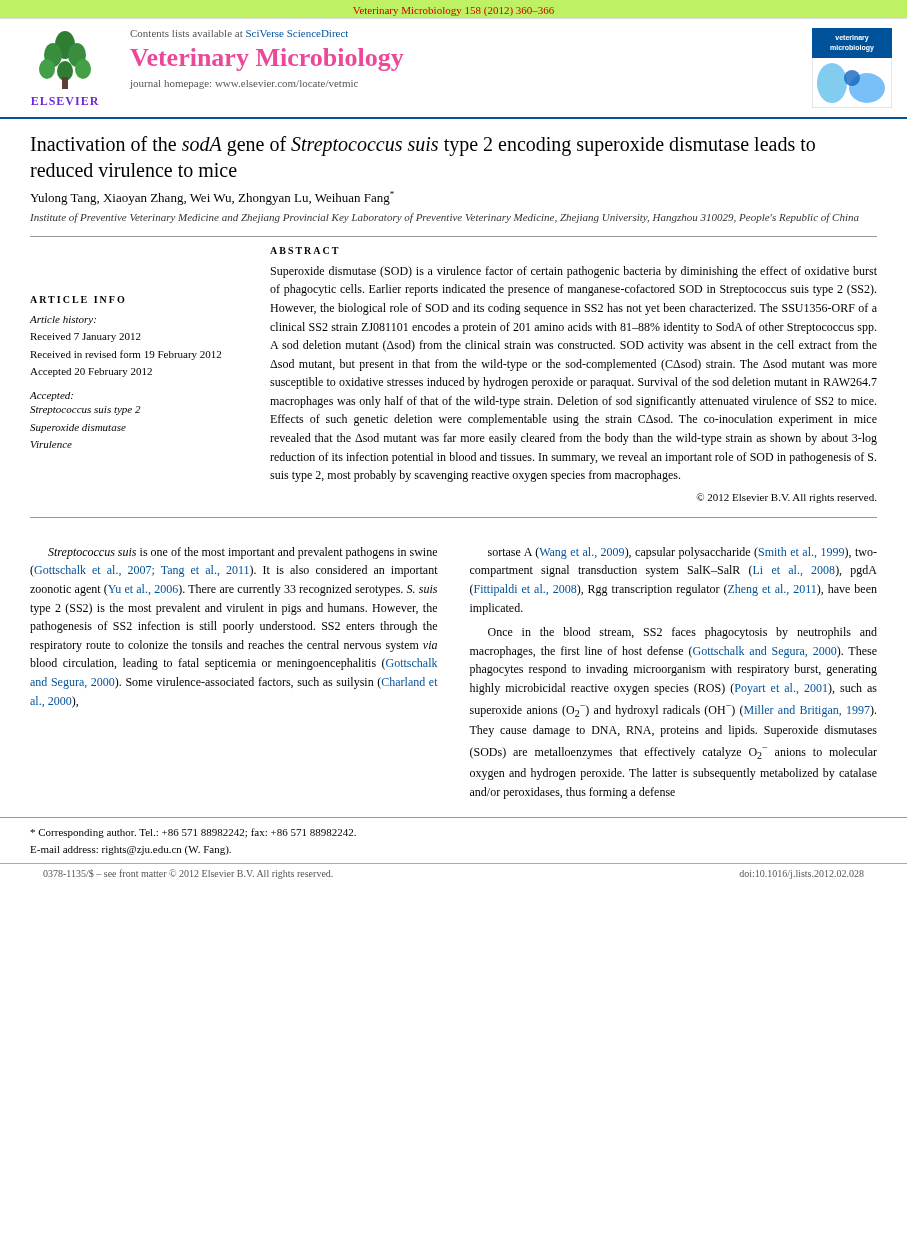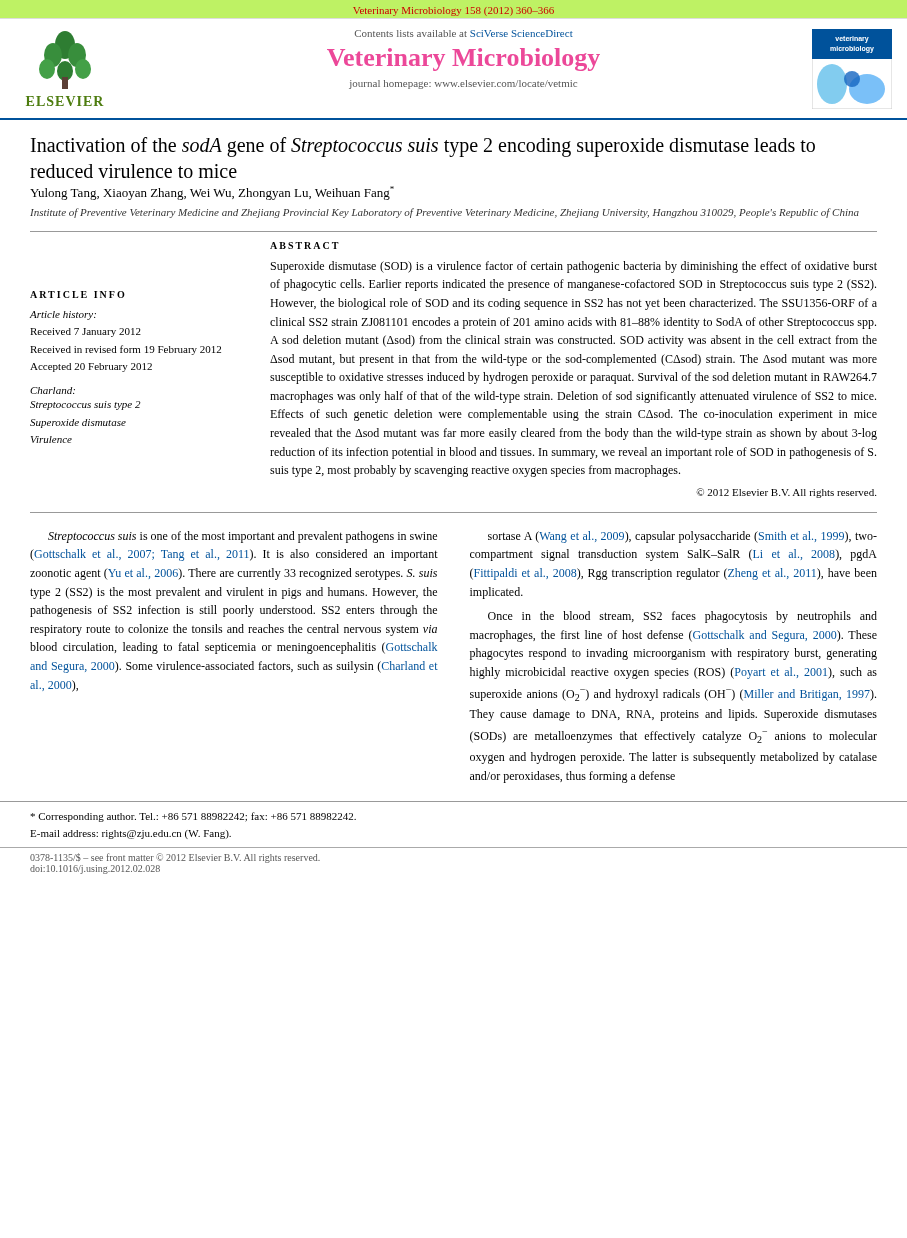--- a/index.html
+++ b/index.html
@@ -30,29 +30,28 @@
       display: flex;
       flex-direction: column;
       align-items: center;
       justify-content: center;
     }
     .elsevier-tree {
       width: 65px;
       height: 65px;
     }
     .elsevier-text {
-      font-size: 14px;
+      font-size: 12px;
       font-weight: bold;
-      color: #4d7c0f;
+      color: #6d28d9;
       letter-spacing: 1px;
       margin-top: 2px;
     }
     .header-center {
       flex: 1;
-      text-align: center;
       padding: 0 10px;
     }
     .contents-line {
       font-size: 11px;
       color: #555;
       margin-bottom: 4px;
     }
     .contents-line a { color: #00529b; text-decoration: none; }
     .journal-title {
       font-size: 26px;
@@ -75,21 +74,21 @@
       width: 80px;
       height: 80px;
     }
     .article-main {
       padding: 12px 30px 10px;
     }
     .article-title {
       font-size: 20px;
       font-weight: normal;
       line-height: 1.3;
-      margin-bottom: 0;
+      margin-bottom: 6px;
       color: #000;
     }
     .article-title em {
       font-style: italic;
     }
     .authors {
       font-size: 13px;
       margin-bottom: 4px;
       color: #000;
     }
@@ -159,20 +158,21 @@
       color: #000;
       text-align: right;
       margin-top: 6px;
     }
     .body-section {
       padding: 10px 30px 10px;
     }
     .body-two-col {
       display: flex;
       gap: 32px;
+      margin-top: 11px;
     }
     .body-left, .body-right {
       flex: 1;
       font-size: 12px;
       line-height: 1.55;
       text-align: justify;
     }
     .body-text p {
       text-indent: 1.5em;
       margin-bottom: 6px;
@@ -181,26 +181,25 @@
       color: #00529b;
     }
     .footnote-section {
       border-top: 1px solid #999;
       padding: 6px 30px 6px;
       font-size: 11px;
       line-height: 1.5;
     }
     .bottom-bar {
       border-top: 1px solid #aaa;
-      padding: 4px 30px;
+      padding: 4px 43px;
       font-size: 10px;
       color: #555;
       display: flex;
       justify-content: space-between;
-      flex-direction: column;
     }
   </style>
 </head>
 <body>
 
 <div class="top-bar">
   <span>Veterinary Microbiology 158 (2012) 360–366</span>
 </div>
 
 <div class="header-section">
@@ -264,21 +263,21 @@
   <div class="two-col">
     <div class="left-col">
       <div class="section-label">ARTICLE INFO</div>
       <div class="article-info-block">
         <div class="info-heading">Article history:</div>
         <div>Received 7 January 2012</div>
         <div>Received in revised form 19 February 2012</div>
         <div>Accepted 20 February 2012</div>
       </div>
       <div class="keywords-block">
-        <div class="kw-label">Charland:</div>
+        <div class="kw-label">Accepted:</div>
         <div class="keywords-list">Streptococcus suis type 2</div>
         <div class="keywords-list">Superoxide dismutase</div>
         <div class="keywords-list">Virulence</div>
       </div>
     </div>
 
     <div class="right-col">
       <div class="section-label">ABSTRACT</div>
       <div class="abstract-text">
         <p>Superoxide dismutase (SOD) is a virulence factor of certain pathogenic bacteria by diminishing the effect of oxidative burst of phagocytic cells. Earlier reports indicated the presence of manganese-cofactored SOD in Streptococcus suis type 2 (SS2). However, the biological role of SOD and its coding sequence in SS2 has not yet been characterized. The SSU1356-ORF of a clinical SS2 strain ZJ081101 encodes a protein of 201 amino acids with 81–88% identity to SodA of other Streptococcus spp. A sod deletion mutant (Δsod) from the clinical strain was constructed. SOD activity was absent in the cell extract from the Δsod mutant, but present in that from the wild-type or the sod-complemented (CΔsod) strain. The Δsod mutant was more susceptible to oxidative stresses induced by hydrogen peroxide or paraquat. Survival of the sod deletion mutant in RAW264.7 macrophages was only half of that of the wild-type strain. Deletion of sod significantly attenuated virulence of SS2 to mice. Effects of such genetic deletion were complementable using the strain CΔsod. The co-inoculation experiment in mice revealed that the Δsod mutant was far more easily cleared from the body than the wild-type strain as shown by about 3-log reduction of its infection potential in blood and tissues. In summary, we reveal an important role of SOD in pathogenesis of S. suis type 2, most probably by scavenging reactive oxygen species from macrophages.</p>
@@ -314,14 +313,14 @@
     <span>Corresponding author. Tel.: +86 571 88982242; fax: +86 571 88982242.</span>
   </div>
   <div>
     <span>E-mail address:</span>
     <span>rights@zju.edu.cn (W. Fang).</span>
   </div>
 </div>
 
 <div class="bottom-bar">
   <span>0378-1135/$ – see front matter © 2012 Elsevier B.V. All rights reserved.</span>
-  <span>doi:10.1016/j.using.2012.02.028</span>
+  <span>doi:10.1016/j.lists.2012.02.028</span>
 </div>
 
 </body></html>

